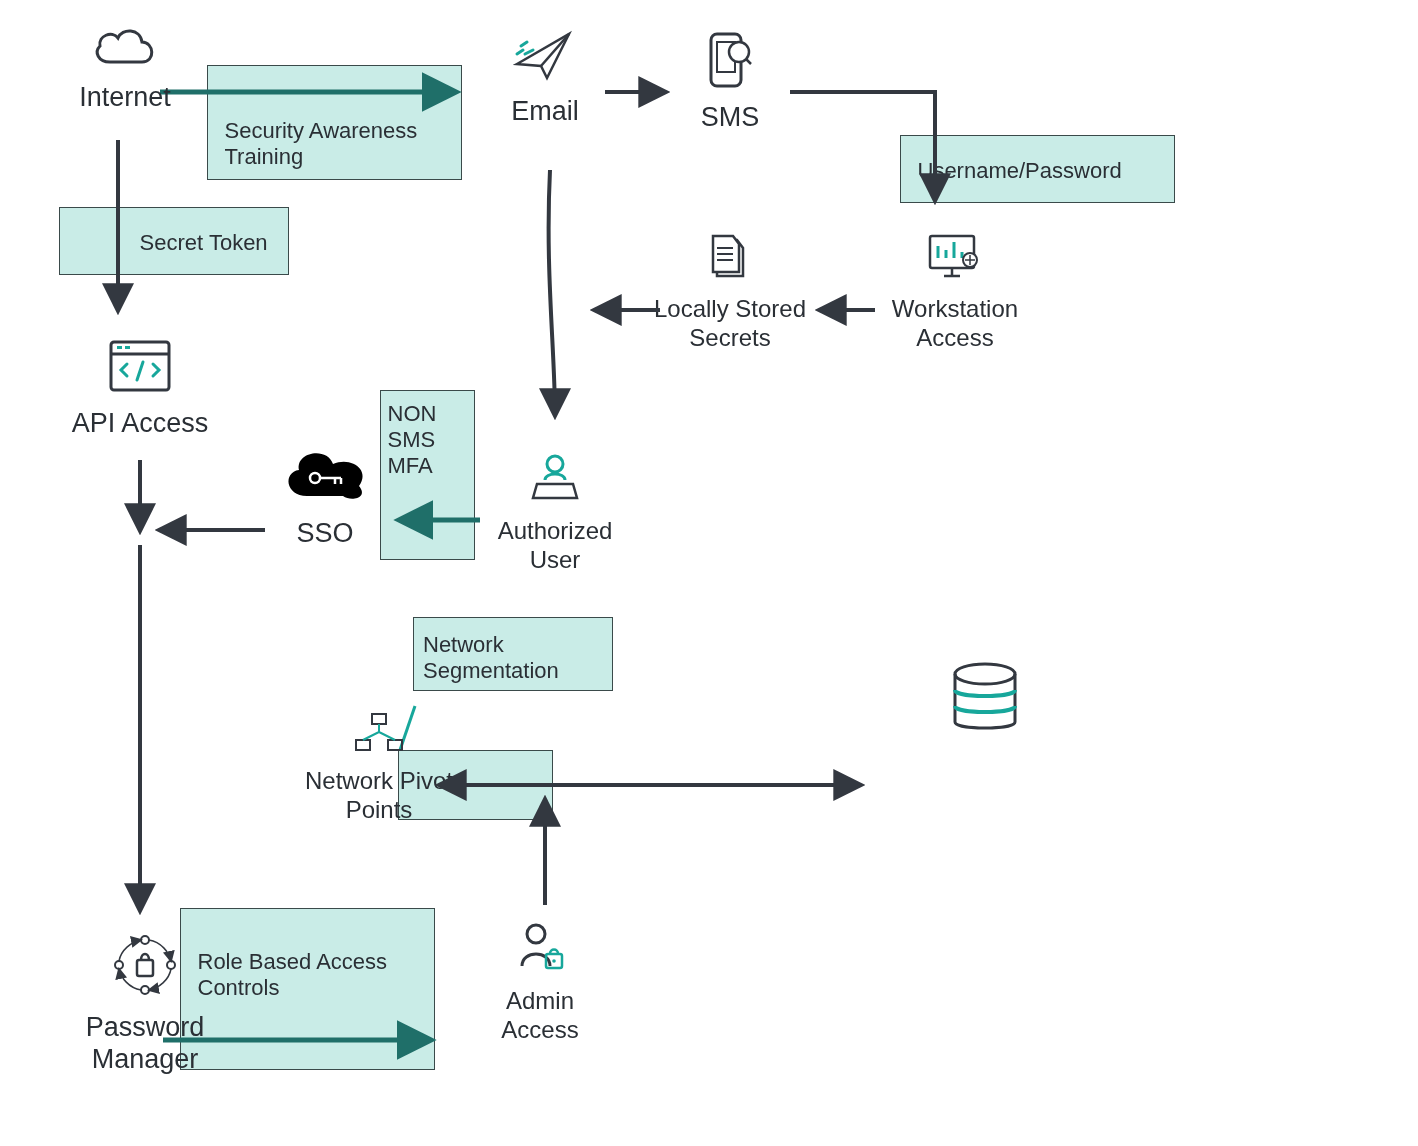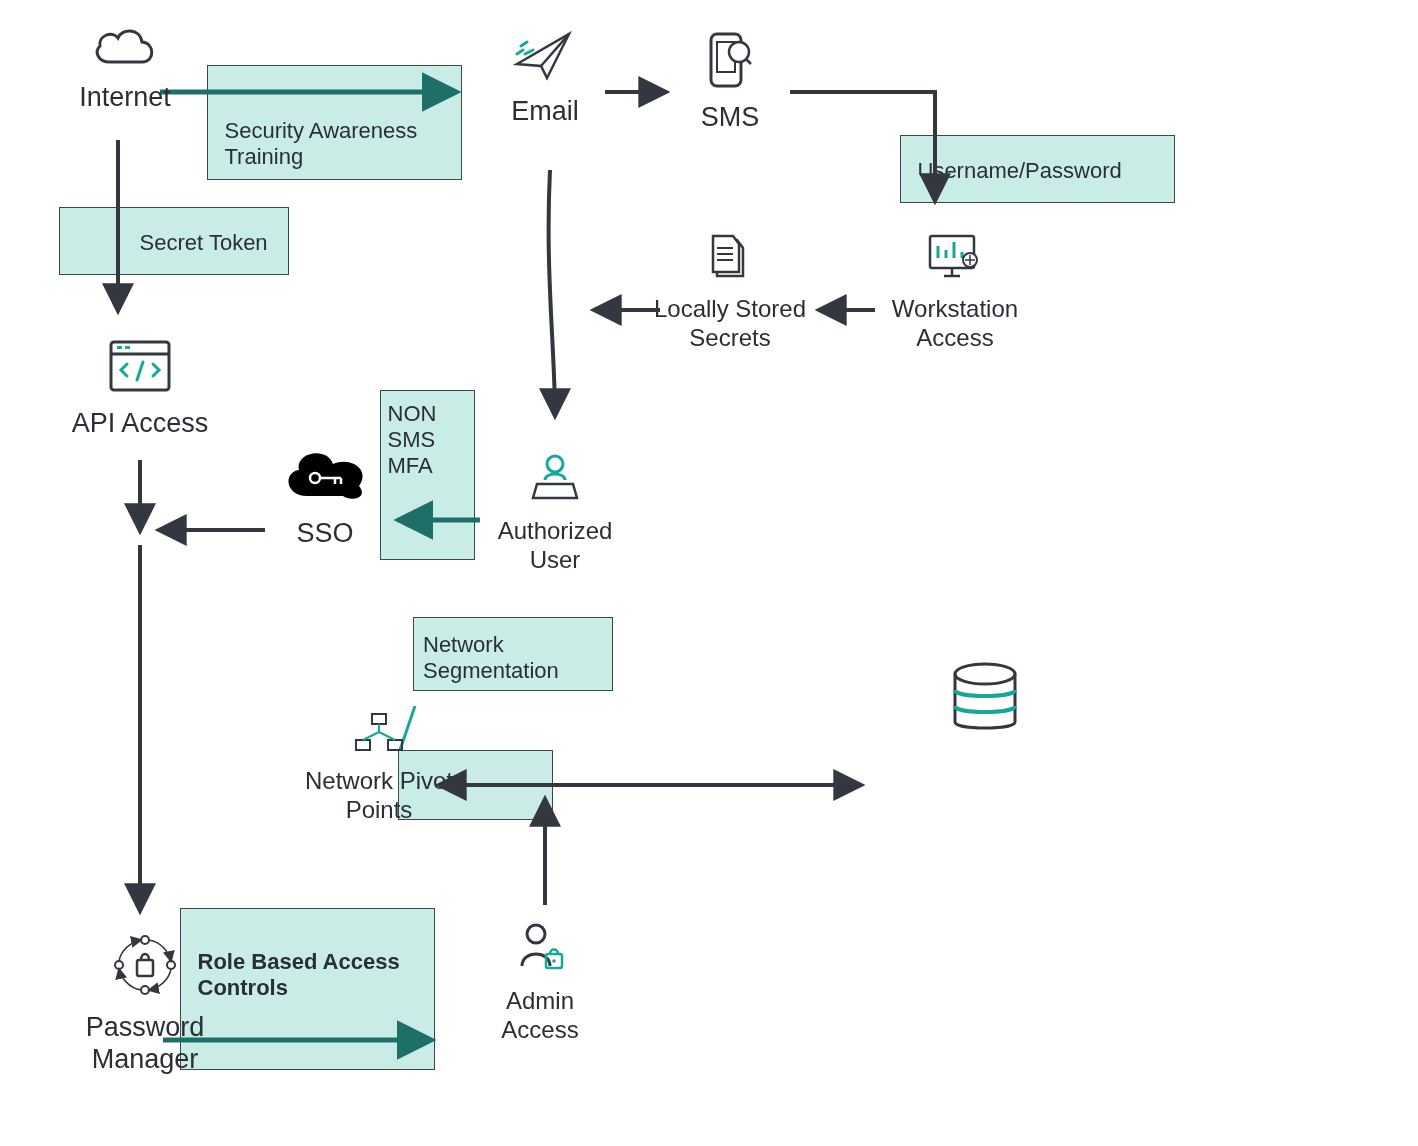--- a/index.html
+++ b/index.html
@@ -96,21 +96,21 @@
   <div class="control-box" style="left:413px; top:617px; width:200px; height:74px;">
     <span class="cb-label" style="top:14px;width:180px">Network
 Segmentation</span>
   </div>
   <div class="control-box" style="left:398px; top:750px; width:155px; height:70px;"></div>
 
   <svg class="arrow" style="left:0;top:0;width:1418px;height:1146px">
     <path d="M 415 706 L 400 750" stroke="#17a79b" stroke-width="3"></path>
   </svg>
 
-  <div class="control-box" style="left:180px; top:908px; width:255px; height:162px;font-weight:bold;">
+  <div class="control-box" style="left:180px; top:908px; width:255px; height:162px;">
     <span class="cb-label" style="top:40px;width:220px">Role Based Access
 Controls</span>
   </div>
 
   <svg class="arrow" style="left:0;top:0;width:1418px;height:1146px">
     <path d="M 163 1040 L 430 1040" stroke="#1f6f69" stroke-width="5" marker-end="url(#arr-teal)"></path>
   </svg>
 
   <div class="node" style="left:60px; top:22px; width:130px;">
     <span class="icon-slot">

